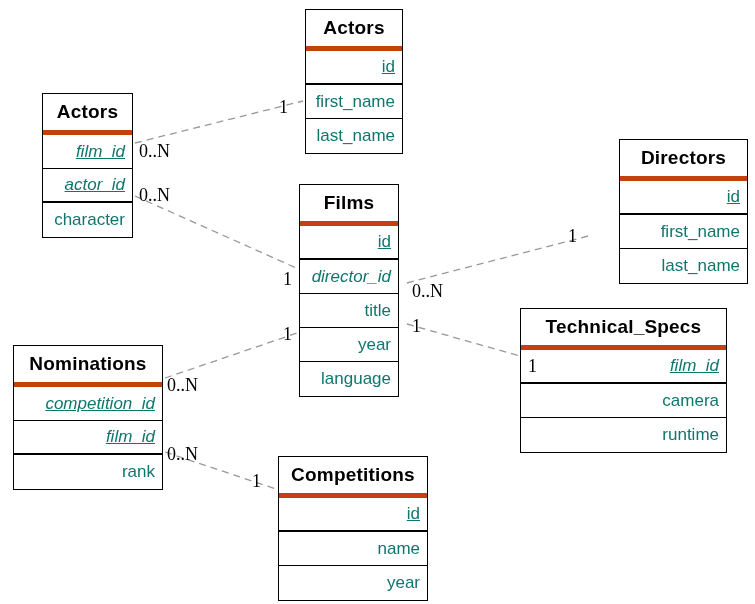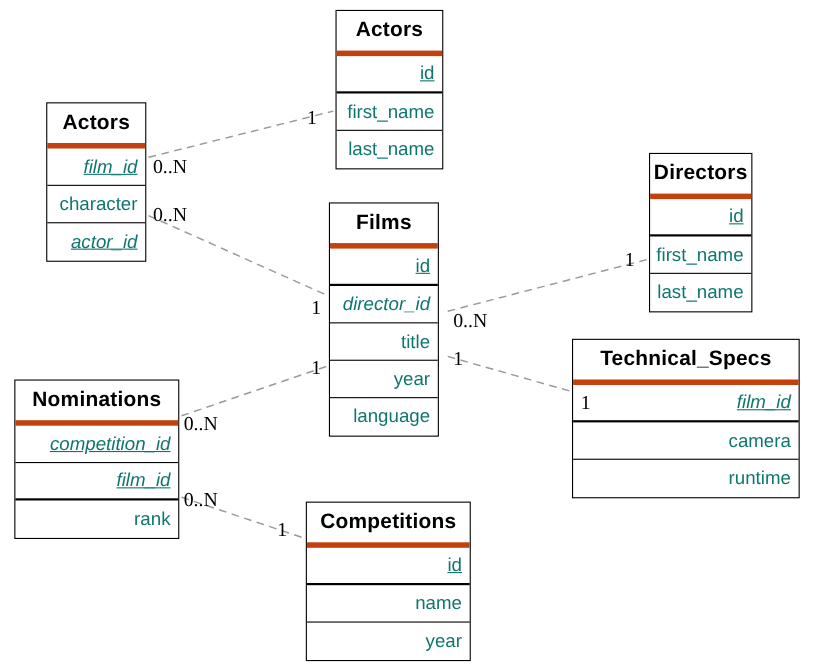--- a/index.html
+++ b/index.html
@@ -46,34 +46,34 @@
   <div class="tbl" style="left:305px; top:9px; width:98px">
     <div class="hdr">Actors</div>
     <div class="row pk keysep">id</div>
     <div class="row">first_name</div>
     <div class="row">last_name</div>
   </div>
 
   <div class="tbl" style="left:42px; top:93px; width:91px">
     <div class="hdr">Actors</div>
     <div class="row pkfk">film_id</div>
+    <div class="row pkfk keysep">actor_id</div>
     <div class="row">character</div>
-    <div class="row pkfk keysep">actor_id</div>
   </div>
 
   <div class="tbl" style="left:299px; top:184px; width:100px">
     <div class="hdr">Films</div>
     <div class="row pk keysep">id</div>
     <div class="row fk">director_id</div>
     <div class="row">title</div>
     <div class="row">year</div>
     <div class="row">language</div>
   </div>
 
-  <div class="tbl" style="left:590px; top:139px; width:94px">
+  <div class="tbl" style="left:619px; top:139px; width:129px">
     <div class="hdr">Directors</div>
     <div class="row pk keysep">id</div>
     <div class="row">first_name</div>
     <div class="row">last_name</div>
   </div>
 
   <div class="tbl" style="left:520px; top:308px; width:207px">
     <div class="hdr">Technical_Specs</div>
     <div class="row pkfk keysep">film_id</div>
     <div class="row">camera</div>

